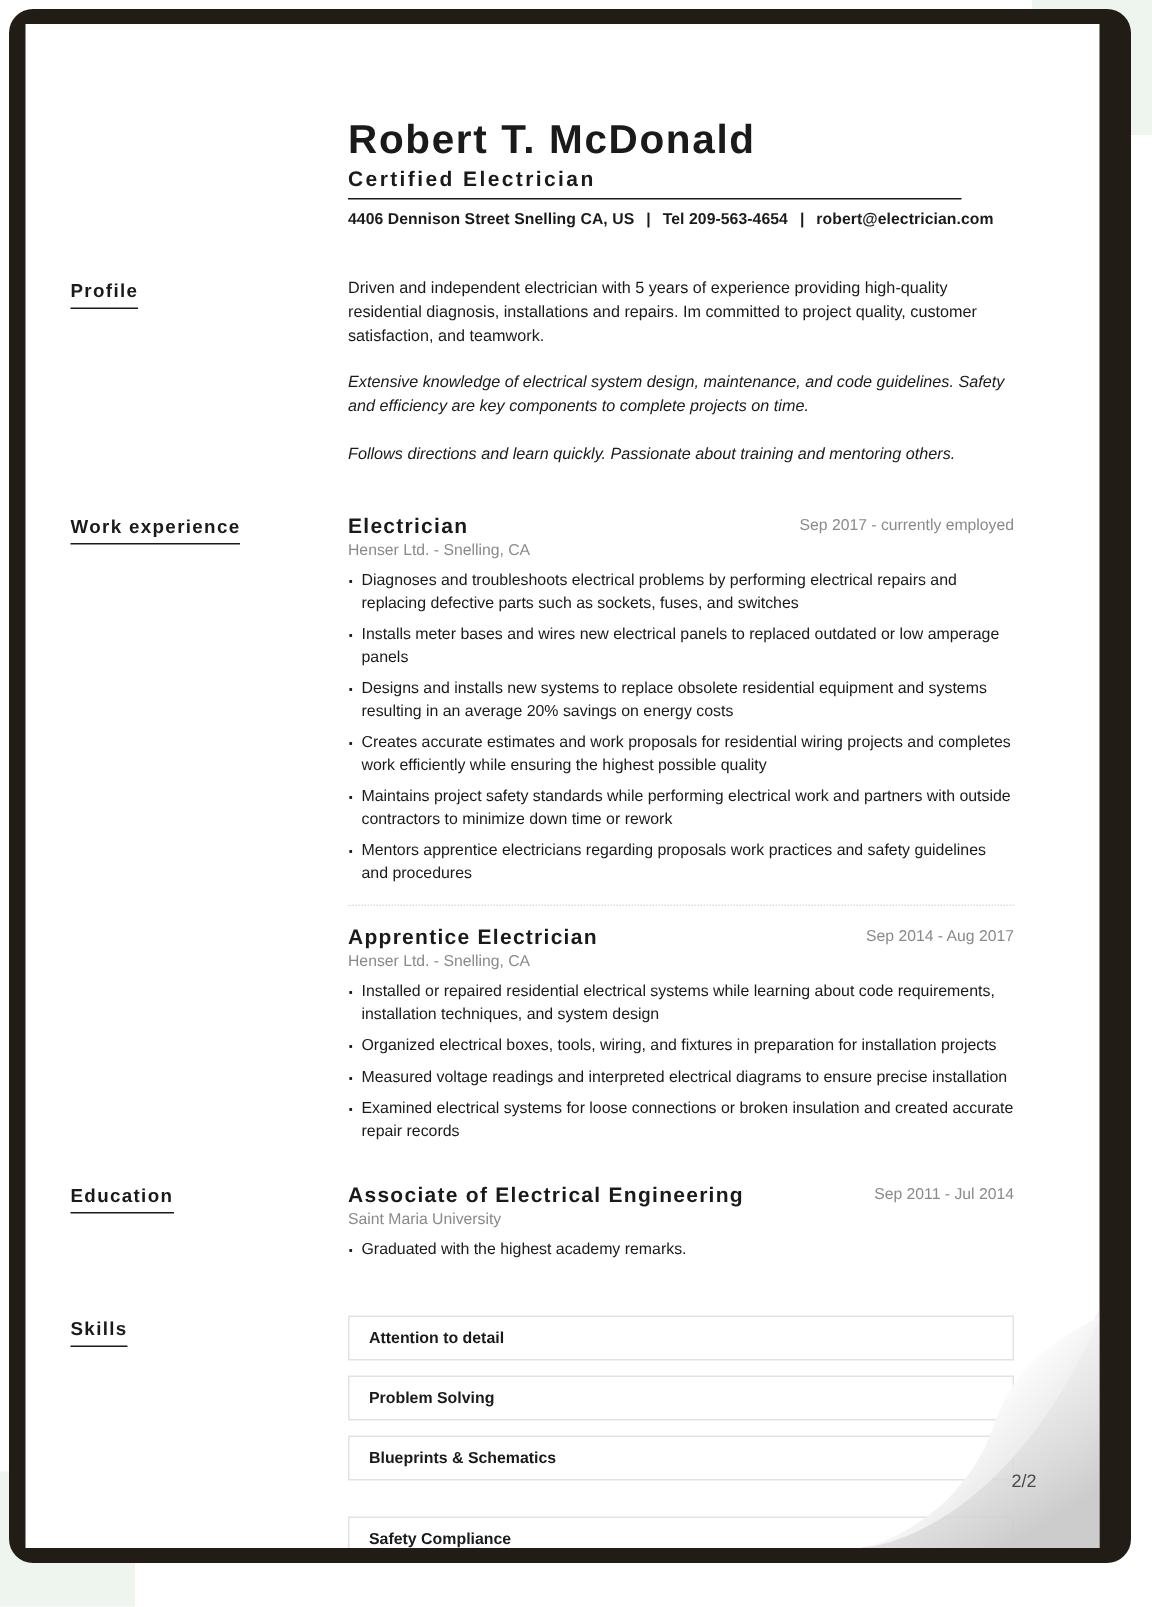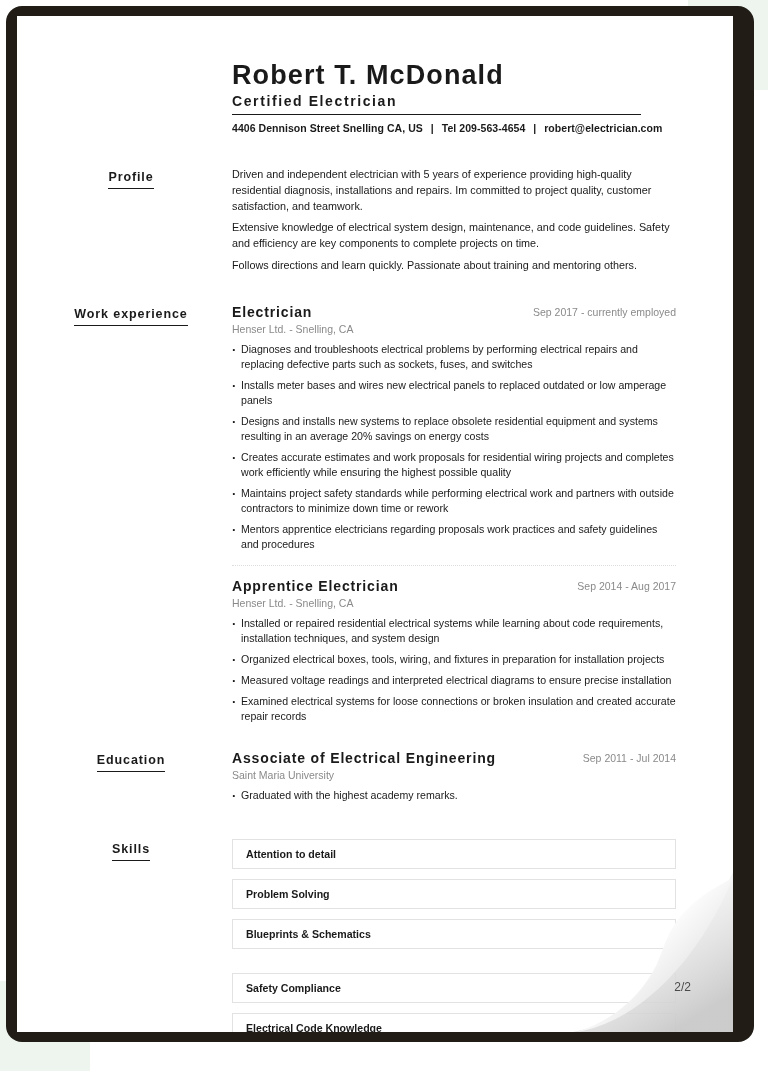--- a/index.html
+++ b/index.html
@@ -48,21 +48,21 @@
     top: 16px;
     width: 716px;
     height: 1016px;
     background: #ffffff;
     z-index: 2;
     overflow: hidden;
   }
 
   
   .header {
-    padding-top: 44px;
+    padding-top: 62px;
     padding-left: 215px;
     padding-right: 57px;
   }
   .name {
     font-size: 27px;
     font-weight: bold;
     letter-spacing: 1.1px;
     color: #1a1a1a;
     line-height: 1.12;
   }
@@ -90,21 +90,21 @@
   
   .section {
     display: flex;
     align-items: flex-start;
     padding-left: 30px;
     padding-right: 57px;
   }
   .section-label-col {
     width: 185px;
     flex: 0 0 185px;
-    text-align: center;
+    text-align: left;
     padding-right: 17px;
   }
   .section-label {
     display: inline-block;
     font-size: 12.5px;
     font-weight: bold;
     letter-spacing: 0.9px;
     color: #1a1a1a;
     border-bottom: 1.6px solid #1a1a1a;
     padding-bottom: 3px;
@@ -115,21 +115,21 @@
     min-width: 0;
   }
 
   
   .profile-section { margin-top: 33px; }
   .profile-para {
     font-size: 10.8px;
     line-height: 1.46;
     color: #1a1a1a;
   }
-  .profile-para + .profile-para { margin-top: 6px; }
+  .profile-para + .profile-para { margin-top: 16px; font-style: italic; }
 
   
   .exp-section { margin-top: 30px; }
   .entry-head {
     display: flex;
     align-items: center;
     justify-content: space-between;
   }
   .entry-title {
     font-size: 14px;

